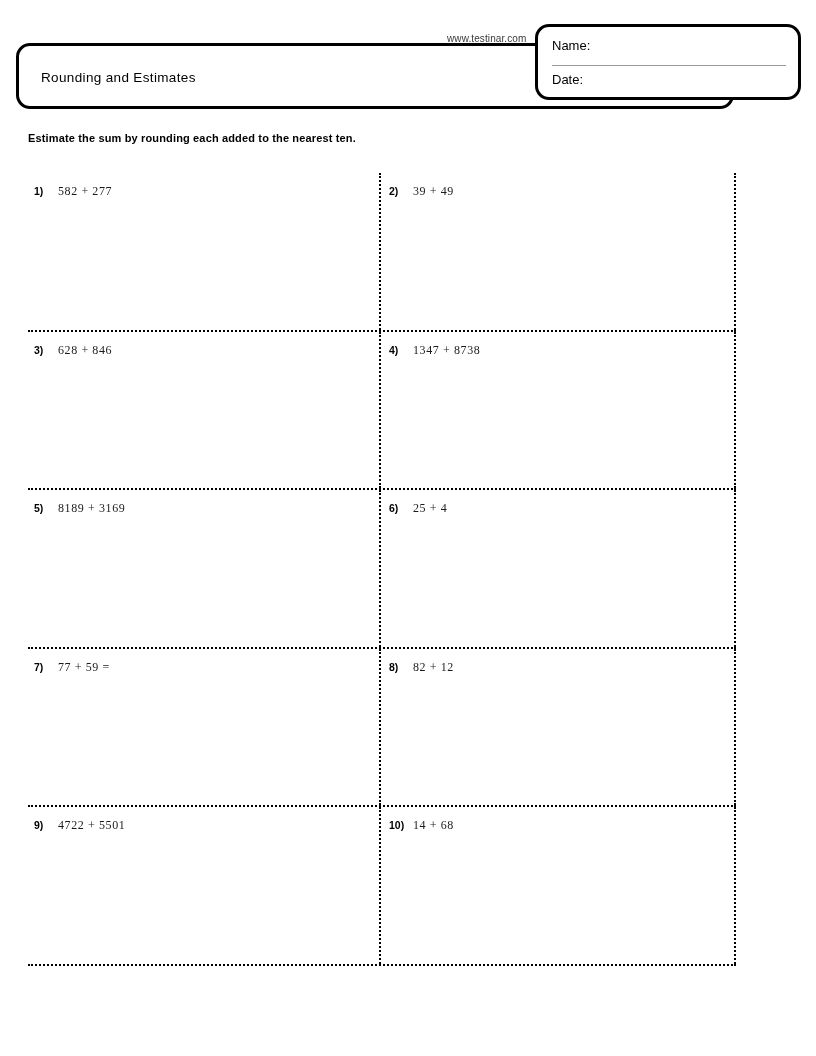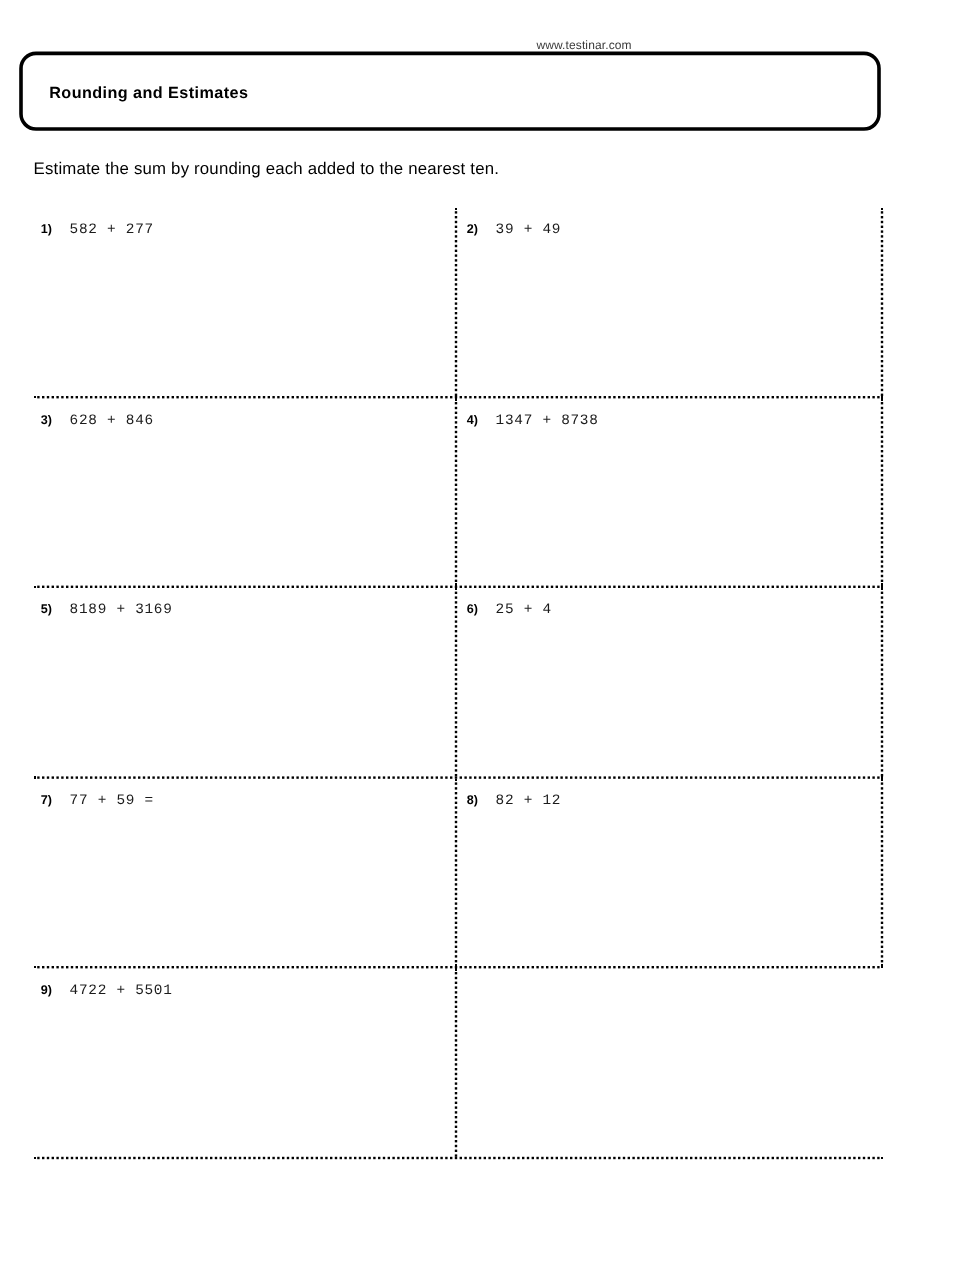--- a/index.html
+++ b/index.html
@@ -35,21 +35,21 @@
     border-radius: 14px;
     box-sizing: border-box;
     background: #ffffff;
   }
 
   #title-text {
     position: absolute;
     left: 22px;
     top: 24px;
     font-size: 13.5px;
-    font-weight: bold;
+    font-weight: normal;
     letter-spacing: 0.35px;
     color: #000000;
     white-space: nowrap;
   }
 
   #watermark {
     position: absolute;
     left: 447px;
     top: 33px;
     font-size: 10px;
@@ -94,22 +94,22 @@
     top: 45px;
     font-size: 13px;
     color: #000000;
   }
 
   
   #instruction {
     position: absolute;
     left: 28px;
     top: 132px;
-    font-size: 14px;
-    font-weight: normal;
+    font-size: 11px;
+    font-weight: bold;
     letter-spacing: 0.15px;
     color: #000000;
     white-space: nowrap;
   }
 
   
   #problem-grid {
     position: absolute;
     left: 28px;
     top: 173px;
@@ -165,38 +165,43 @@
 
   .problem-number {
     font-size: 10.5px;
     font-weight: bold;
     color: #000000;
     min-width: 19px;
     display: inline-block;
   }
 
   .problem-expression {
-    font-family: Liberation Mono, monospace;
+    font-family: Liberation Serif, serif;
     font-size: 12px;
     color: #1b1b1b;
     letter-spacing: 0.6px;
     margin-left: 5px;
   }
 </style>
 </head>
 <body>
 
 <div id="header-area">
 
   <div id="title-box">
     <div id="title-text">Rounding and Estimates</div>
   </div>
 
   <div id="watermark">www.testinar.com</div>
 
+  <div id="name-date-box">
+    <div id="name-row">Name:</div>
+    <div id="name-rule"></div>
+    <div id="date-row">Date:</div>
+  </div>
 
 </div>
 
 <div id="instruction">Estimate the sum by rounding each added to the nearest ten.</div>
 
 <div id="problem-grid">
 
   <div class="grid-row">
     <div class="grid-cell left">
       <div class="problem">
@@ -257,15 +262,21 @@
     </div>
   </div>
 
   <div class="grid-row">
     <div class="grid-cell left">
       <div class="problem">
         <span class="problem-number">9)</span>
         <span class="problem-expression">4722 + 5501</span>
       </div>
     </div>
+    <div class="grid-cell right">
+      <div class="problem">
+        <span class="problem-number">10)</span>
+        <span class="problem-expression">14 + 68</span>
+      </div>
+    </div>
   </div>
 
 </div>
 
 </body></html>

